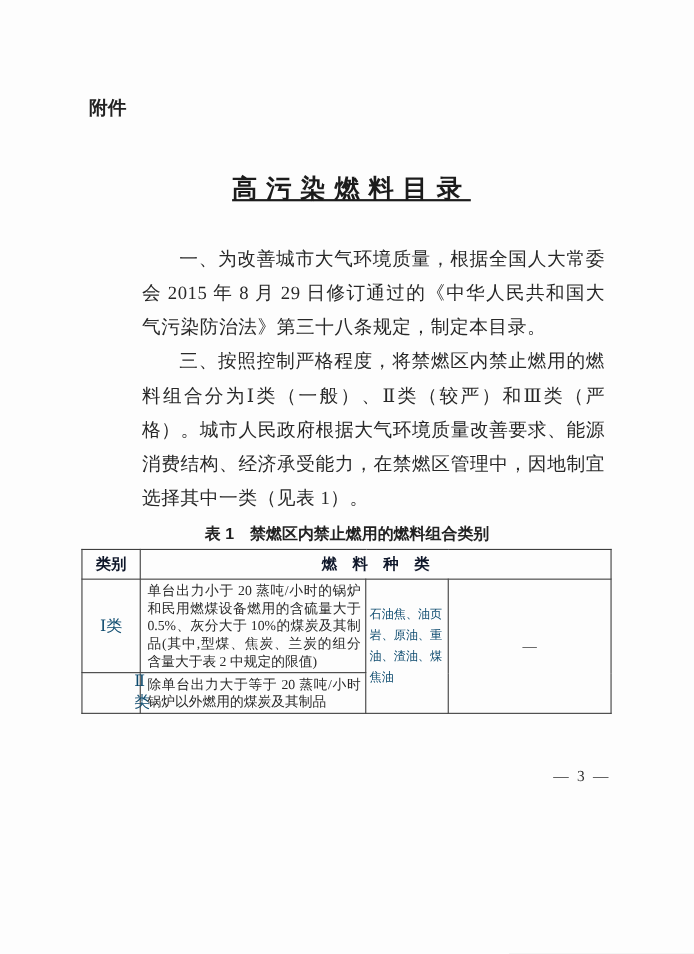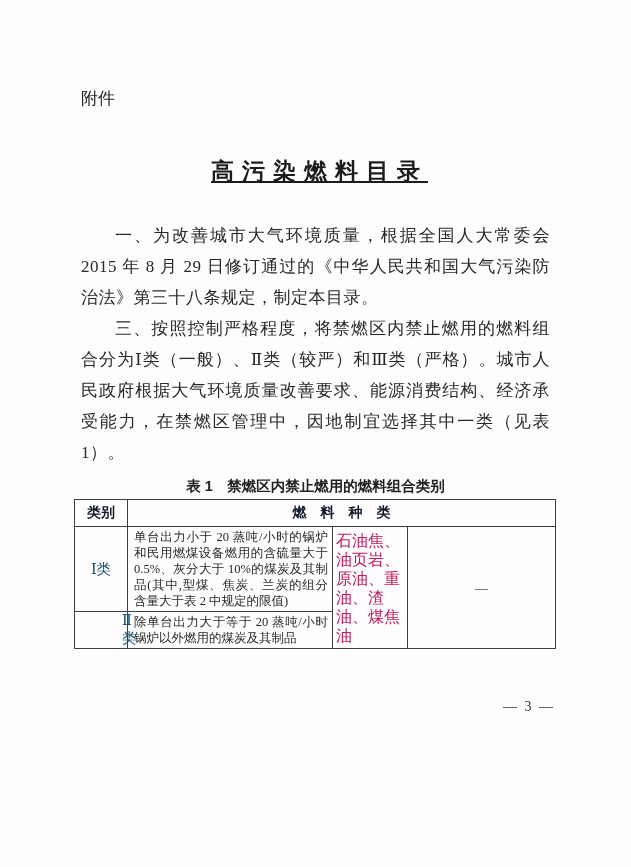--- a/index.html
+++ b/index.html
@@ -12,41 +12,41 @@
     height: 867px;
     margin: 0 auto;
     background: #fdfdfd;
     color: #2b2b2b;
     padding: 90px 81px 0 81px;
     overflow: hidden;
   }
 
   .attachment {
     font-family: "Liberation Sans", "DejaVu Sans", sans-serif;
-    font-weight: normal;
+    font-weight: bold;
     font-size: 17px;
     line-height: 18px;
     color: #222;
   }
 
   .doc-title {
     margin-top: 48px;
     text-align: center;
     font-family: "Liberation Sans", "DejaVu Sans", sans-serif;
     font-weight: bold;
     font-size: 23px;
     line-height: 30px;
     letter-spacing: 8px;
     text-indent: 8px;
     color: #1c1c1c;
     white-space: nowrap;
     text-decoration: underline;
   }
 
-  .body-text { margin-top: 34px; }
+  .body-text { margin-top: 34px; margin-left: 48px; }
   .body-text p {
     font-size: 17px;
     line-height: 31px;
     text-align: justify;
     text-indent: 2em;
     color: #282828;
     letter-spacing: 0.5px;
   }
 
   .table-caption {
@@ -93,23 +93,23 @@
   td.desc {
     padding: 2px 4px 2px 6px;
     font-size: 12.5px;
     line-height: 16px;
     text-align: justify;
     color: #282828;
     margin-left: 32px;
   }
   td.oils {
     padding: 2px 0 2px 3px;
-    font-size: 16px;
+    font-size: 11px;
     line-height: 19px;
-    color: #be185d;
+    color: #0c4a6e;
   }
   td.dash {
     text-align: center;
     font-size: 13px;
     color: #282828;
   }
 
   .footer {
     margin-top: 50px;
     text-align: right;

